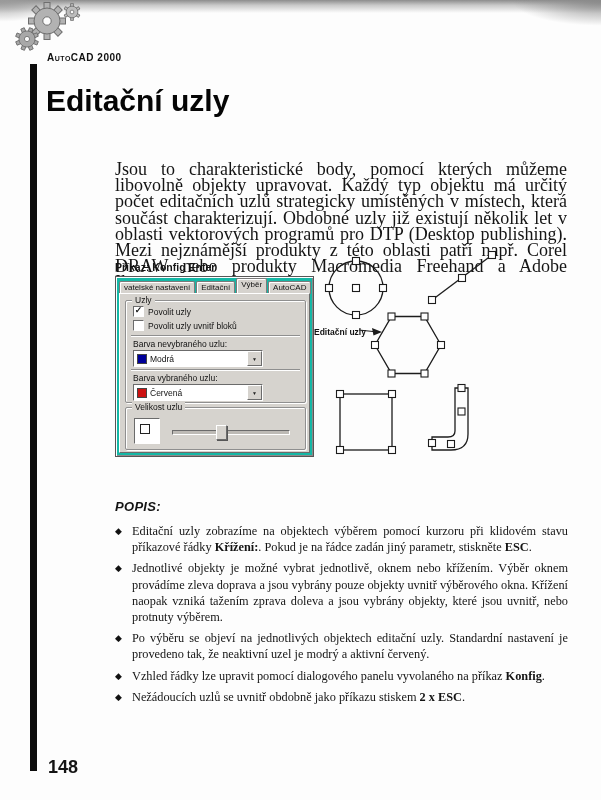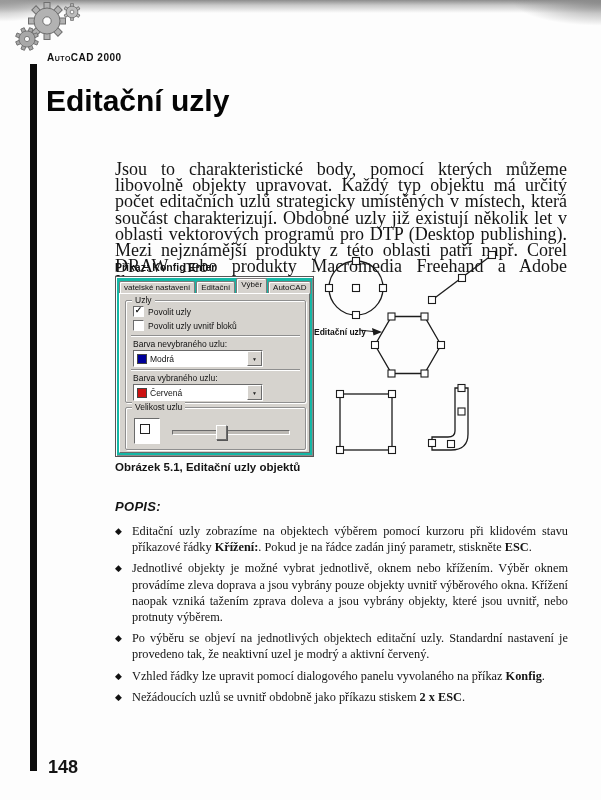--- a/index.html
+++ b/index.html
@@ -267,21 +267,20 @@
       <rect class="grip" x="146" y="160" width="7" height="7"></rect>
       <rect class="grip" x="116.5" y="191.5" width="7" height="7"></rect>
       <rect class="grip" x="135.5" y="192.5" width="7" height="7"></rect>
     </g>
 
     <text class="ann" x="2" y="87">Editační uzly</text>
     <line class="arrow" x1="47" y1="82" x2="61" y2="83.5"></line>
     <polygon points="70,84 60,80 61.5,87.5" fill="#1c1c1c"></polygon>
   </svg>
 
-  <div class="caption">Obrázek 5.1, Editační uzly objektů</div>
 
   <div class="popis-heading">POPIS:</div>
   <div class="popis-list">
       <div class="bullet-item">
         <span class="diamond">◆</span>
         <span class="bullet-text"><span>Editační uzly zobrazíme na objektech výběrem pomocí kurzoru při klidovém stavu příkazové řádky </span><span class="b">Křížení:</span><span>. Pokud je na řádce zadán jiný parametr, stiskněte </span><span class="b">ESC</span><span>.</span></span>
       </div>
       <div class="bullet-item">
         <span class="diamond">◆</span>
         <span class="bullet-text"><span>Jednotlivé objekty je možné vybrat jednotlivě, oknem nebo křížením. Výběr oknem provádíme zleva doprava a jsou vybrány pouze objekty uvnitř výběrového okna. Křížení naopak vzniká tažením zprava doleva a jsou vybrány objekty, které jsou uvnitř, nebo protnuty výběrem.</span></span>

